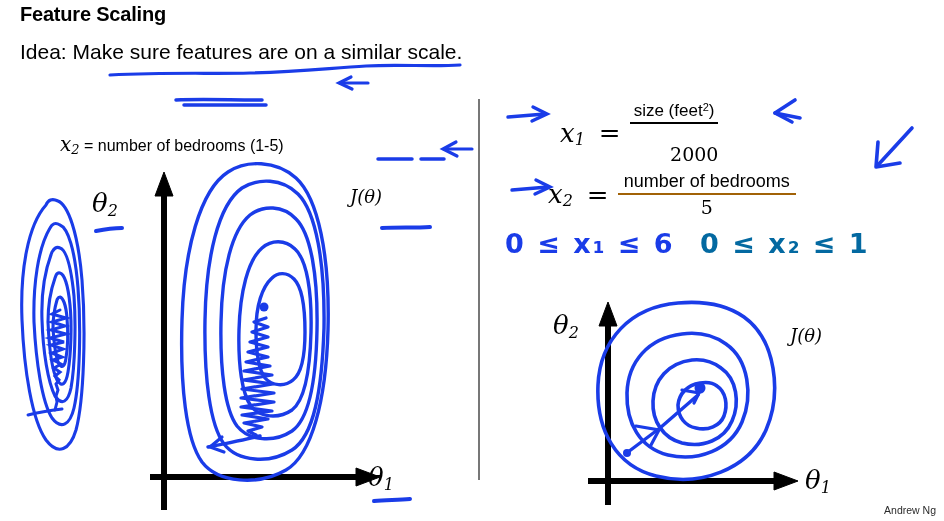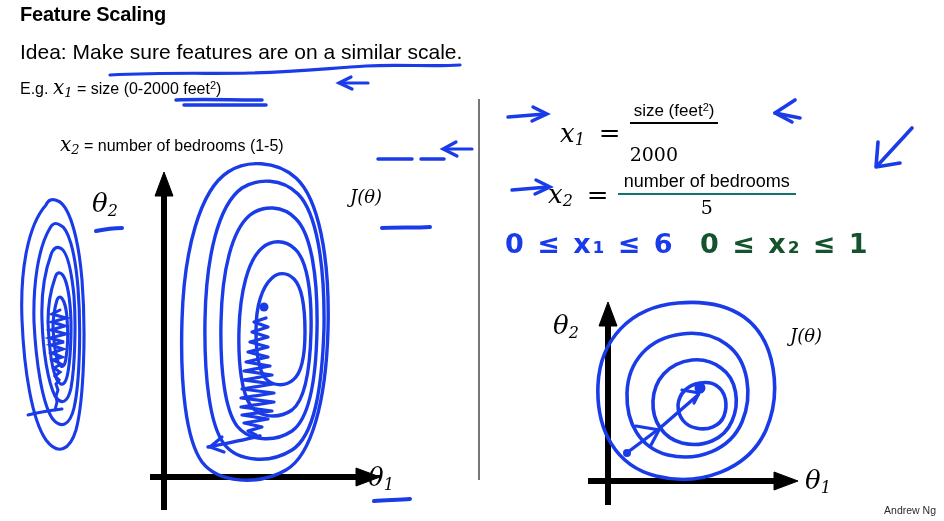--- a/index.html
+++ b/index.html
@@ -102,73 +102,68 @@
 </style>
 </head>
 <body>
 
 <div id="slide">
 
   <div class="abs slide-title">Feature Scaling</div>
 
   <div class="abs slide-idea">Idea: Make sure features are on a similar scale.</div>
 
-  <div class="abs eg-line">
-    <span>E.g.</span>
-    <span class="math"><span>x</span><span class="sub">1</span></span>
-    <span>= size (0-2000 feet</span><span class="sup">2</span><span>)</span>
-  </div>
 
   <div class="abs x2-line">
     <span class="math"><span>x</span><span class="sub">2</span></span>
     <span>= number of bedrooms (1-5)</span>
   </div>
 
   <div class="abs divider"></div>
 
   <div class="abs" style="left:560px; top:100px;">
     <table style="border-collapse:collapse;">
       <tbody>
           <tr>
         <td style="vertical-align:middle; padding:0 6px 0 0;">
           <span class="math" style="font-size:26px;"><span>x</span><span class="sub" style="font-size:16px;">1</span></span>
         </td>
         <td style="vertical-align:middle; padding:0 8px;">
           <span class="math" style="font-size:26px; font-style:normal;">=</span>
         </td>
-        <td style="vertical-align:middle; text-align:left;">
+        <td style="vertical-align:middle; text-align:right;">
           <div style="font-size:17px; padding:0 4px 1px 4px; border-bottom:2px solid #000; white-space:nowrap;"><span>size (feet</span><span class="sup">2</span><span>)</span></div>
           <div class="math" style="font-style:normal; font-size:19px; padding-top:19px;">2000</div>
         </td>
       </tr>
     </tbody>
       </table>
   </div>
 
   <div class="abs" style="left:548px; top:170px;">
     <table style="border-collapse:collapse;">
       <tbody>
           <tr>
         <td style="vertical-align:middle; padding:0 6px 0 0;">
           <span class="math" style="font-size:26px;"><span>x</span><span class="sub" style="font-size:16px;">2</span></span>
         </td>
         <td style="vertical-align:middle; padding:0 8px;">
           <span class="math" style="font-size:26px; font-style:normal;">=</span>
         </td>
         <td style="vertical-align:middle; text-align:center;">
-          <div style="font-size:18px; padding:0 6px 1px 6px; border-bottom:2px solid #0f766e; white-space:nowrap;">number of bedrooms</div>
+          <div style="font-size:18px; padding:0 6px 1px 6px; border-bottom:2px solid #a16207; white-space:nowrap;">number of bedrooms</div>
           <div class="math" style="font-style:normal; font-size:19px; padding-top:1px;">5</div>
         </td>
       </tr>
     </tbody>
       </table>
   </div>
 
   <div class="abs" style="left:505px; top:228px; font-size:27px; font-weight:bold; color:#1a3ce8; letter-spacing:2px; font-family:'DejaVu Sans', sans-serif;">0 ≤ x₁ ≤ 6</div>
-  <div class="abs" style="left:700px; top:228px; font-size:27px; font-weight:bold; color:#14532d; letter-spacing:2px; font-family:'DejaVu Sans', sans-serif;">0 ≤ x₂ ≤ 1</div>
+  <div class="abs" style="left:700px; top:228px; font-size:27px; font-weight:bold; color:#0369a1; letter-spacing:2px; font-family:'DejaVu Sans', sans-serif;">0 ≤ x₂ ≤ 1</div>
 
   <div class="abs axis-label" style="left:92px; top:188px;"><span>θ</span><span class="sub">2</span></div>
 
   <div class="abs axis-label" style="left:368px; top:462px;"><span>θ</span><span class="sub">1</span></div>
 
   <div class="abs jtheta" style="left:350px; top:186px;">J(θ)</div>
 
   <div class="abs axis-label" style="left:553px; top:310px;"><span>θ</span><span class="sub">2</span></div>
 
   <div class="abs axis-label" style="left:805px; top:465px;"><span>θ</span><span class="sub">1</span></div>

